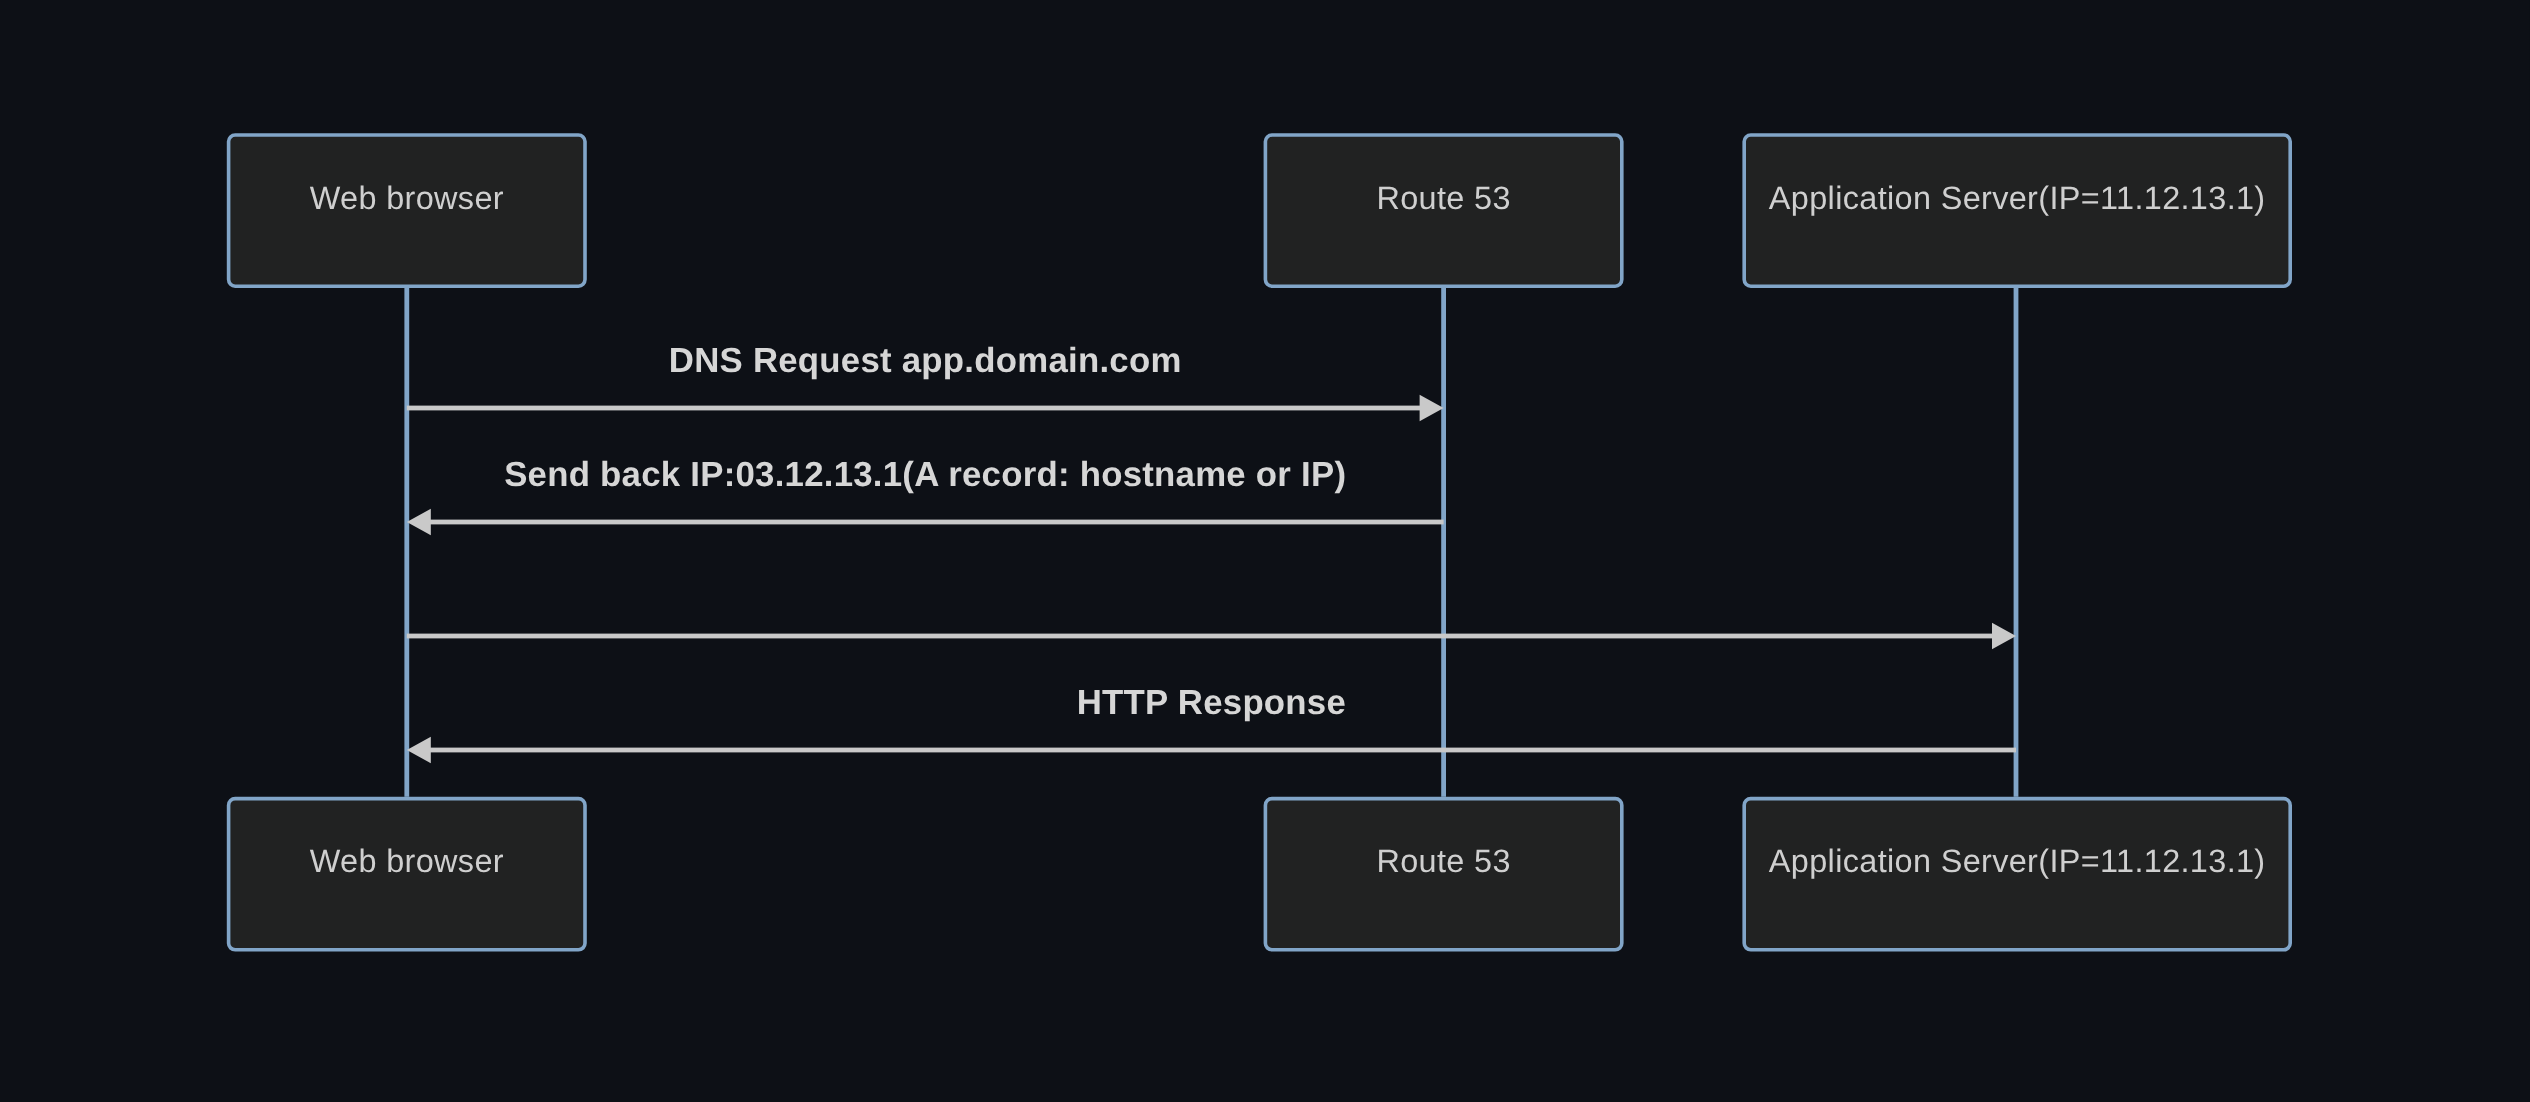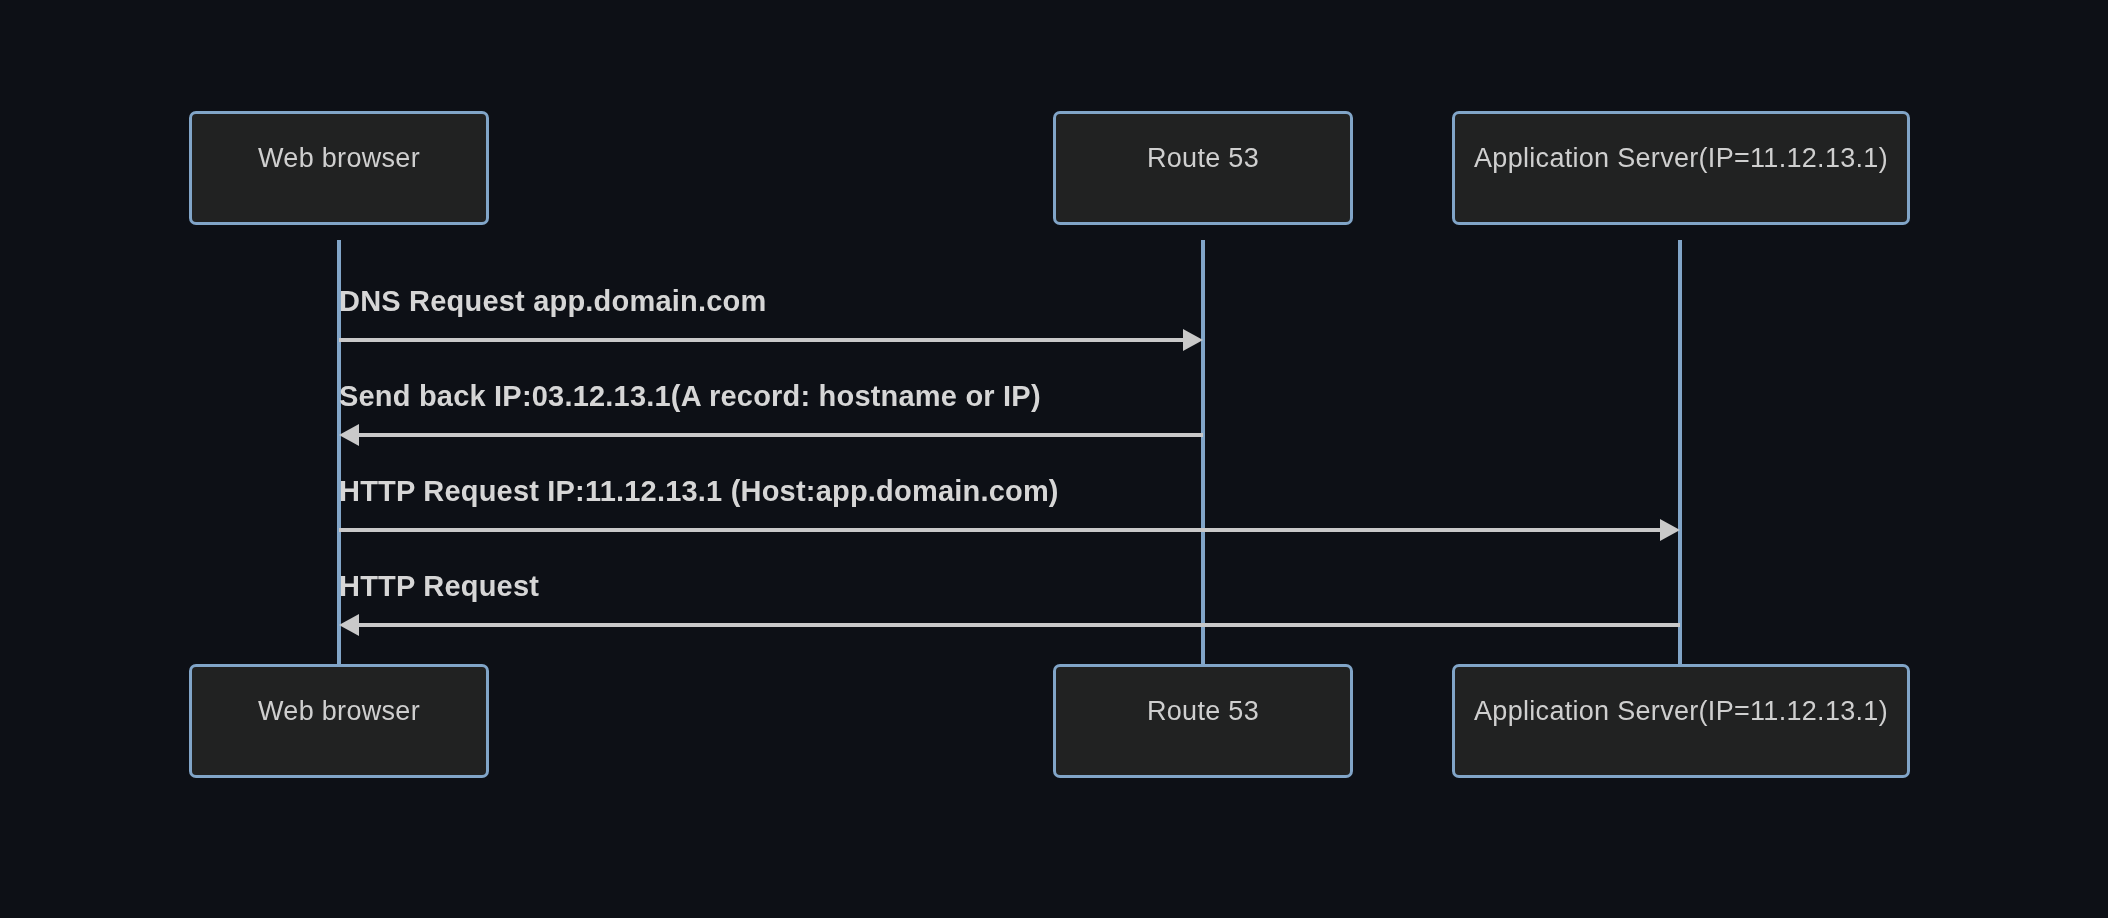--- a/index.html
+++ b/index.html
@@ -21,40 +21,41 @@
     position:relative;
     width:2108px;height:918px;
   }
   .lifeline{
     position:absolute;
     width:4px;
     background:var(--lifeline);
   }
   .actor-box{
     position:absolute;
-    height:114px;
+    height:129px;
     background:var(--actor-fill);
     border:3px solid var(--actor-border);
     border-radius:7px;
     display:flex;
     align-items:center;
     justify-content:center;
     padding-bottom:20px;
     text-align:right;
   }
   .actor-box span{
     color:var(--actor-text);
     font-size:27px;
     letter-spacing:0.3px;
     white-space:nowrap;
   }
   .msg-label{
     position:absolute;
     height:38px;
     line-height:38px;
+    text-align:center;
     color:var(--message-text);
     font-size:29px;
     font-weight:bold;
     letter-spacing:0.2px;
     white-space:nowrap;
   }
   .msg-line{
     position:absolute;
     height:4px;
     background:var(--message-line);
@@ -98,21 +99,20 @@
   </div>
 
   <div class="msg-label" style="left:339px;top:282px;width:864px;">DNS Request app.domain.com</div>
   <div class="msg-line" style="left:339px;top:338px;width:846px;"></div>
   <div class="arrowhead right" style="left:1183px;top:329px;"></div>
 
   <div class="msg-label" style="left:339px;top:377px;width:864px;">Send back IP:03.12.13.1(A record: hostname or IP)</div>
   <div class="msg-line" style="left:357px;top:433px;width:846px;"></div>
   <div class="arrowhead left" style="left:339px;top:424px;"></div>
 
-  <div class="msg-label" style="left:339px;top:472px;width:1341px;">HTTP Request IP:11.12.13.1 (Host:app.domain.com)</div>
   <div class="msg-line" style="left:339px;top:528px;width:1323px;"></div>
   <div class="arrowhead right" style="left:1660px;top:519px;"></div>
 
-  <div class="msg-label" style="left:339px;top:567px;width:1341px;">HTTP Request</div>
+  <div class="msg-label" style="left:339px;top:567px;width:1341px;">HTTP Response</div>
   <div class="msg-line" style="left:357px;top:623px;width:1323px;"></div>
   <div class="arrowhead left" style="left:339px;top:614px;"></div>
 
 </div>
 
 </body></html>

